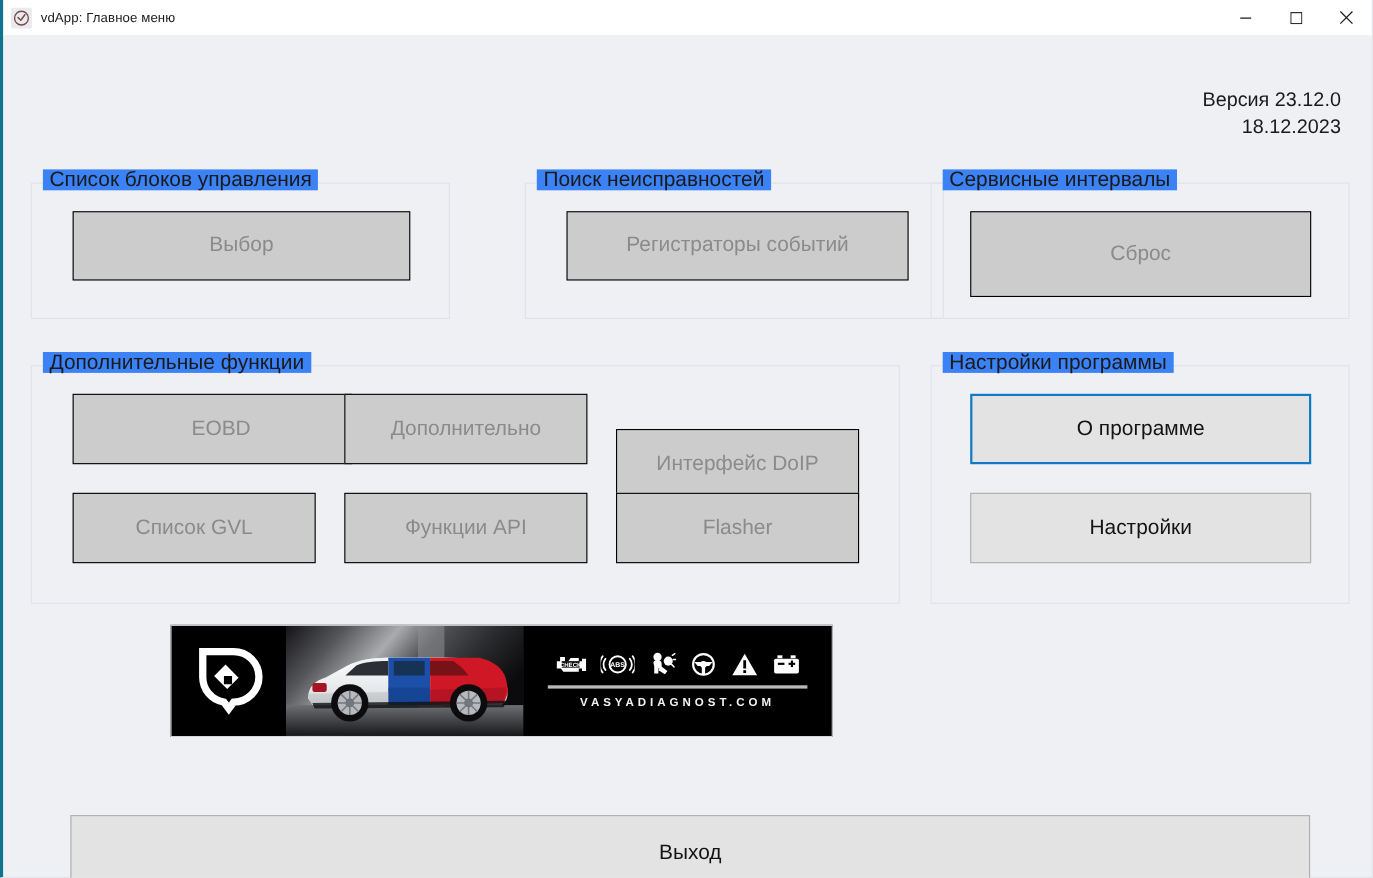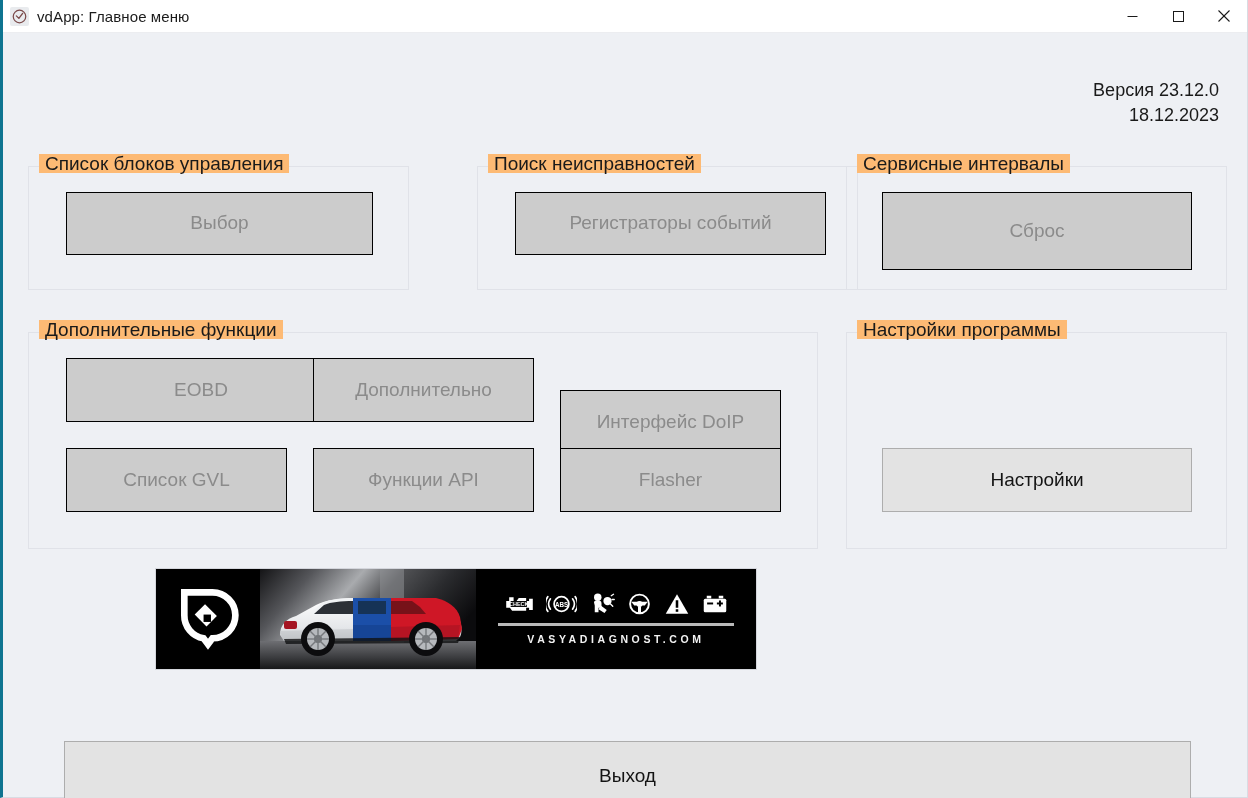--- a/index.html
+++ b/index.html
@@ -52,21 +52,21 @@
     height: 19px;
     flex: 0 0 19px;
     background: #e9ebee;
     border-radius: 2px;
     display: flex;
     align-items: center;
     justify-content: center;
   }
   .app-icon svg { display: block; }
   .title-text {
-    font-size: 15px;
+    font-size: 12px;
     color: #1b1b1b;
     white-space: nowrap;
     letter-spacing: 0.1px;
   }
   .win-controls {
     margin-left: auto;
     display: flex;
     height: 32px;
   }
   .win-btn {
@@ -105,21 +105,21 @@
   .group {
     position: absolute;
     box-sizing: border-box;
     border: 1px solid #e0e2e8;
     background: transparent;
   }
   .group > .group-title {
     position: absolute;
     top: -13px;
     left: 10px;
-    background: #fdba74;
+    background: #3b82f6;
     padding: 0 6px;
     font-size: 19px;
     color: #1a1a1a;
     white-space: nowrap;
     line-height: 1;
   }
 
   
   #grp-ecu       { left: 25px;  top: 133px; width: 381px; height: 124px; }
   #grp-faults    { left: 434px; top: 133px; width: 381px; height: 124px; margin-left: 40px; }
@@ -313,20 +313,21 @@
       <div class="btn disabled" id="btn-eobd">EOBD</div>
       <div class="btn disabled" id="btn-dop">Дополнительно</div>
       <div class="btn disabled" id="btn-doip">Интерфейс DoIP</div>
       <div class="btn disabled" id="btn-gvl">Список GVL</div>
       <div class="btn disabled" id="btn-api">Функции API</div>
       <div class="btn disabled" id="btn-flasher">Flasher</div>
     </div>
 
     <div class="group" id="grp-settings">
       <span class="group-title">Настройки программы</span>
+      <div class="btn focused" id="btn-about">О программе</div>
       <div class="btn enabled" id="btn-settings">Настройки</div>
     </div>
 
     <div class="banner">
 
       <div class="banner-logo">
         <svg width="74" height="74" viewBox="0 0 100 100" aria-hidden="true">
           <path d="M18 14 H56 A31 31 0 0 1 56 76 L50 84 L44 76 A31 31 0 0 1 18 45 Z" fill="none" stroke="#ffffff" stroke-width="9" stroke-linejoin="miter"></path>
           <path d="M32 44 L46 30 L62 46 L48 60 Z" fill="#ffffff"></path>
           <path d="M44 44 L54 44 L54 54 L44 54 Z" fill="#000000"></path>

